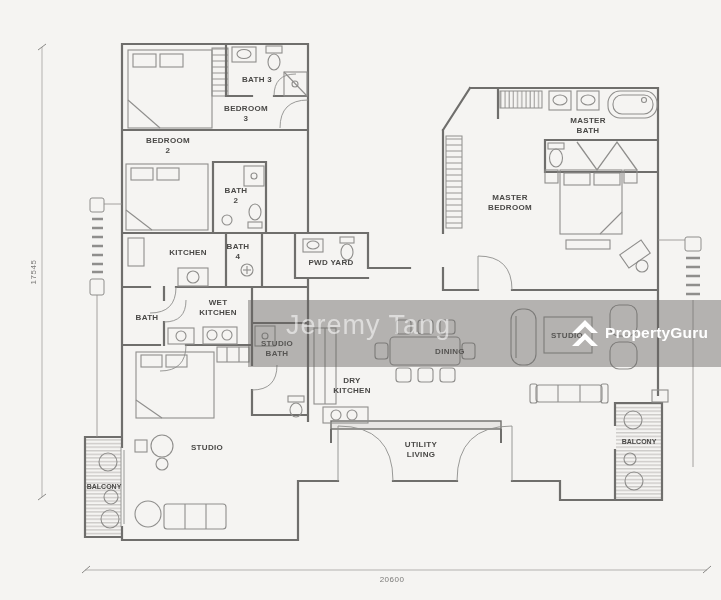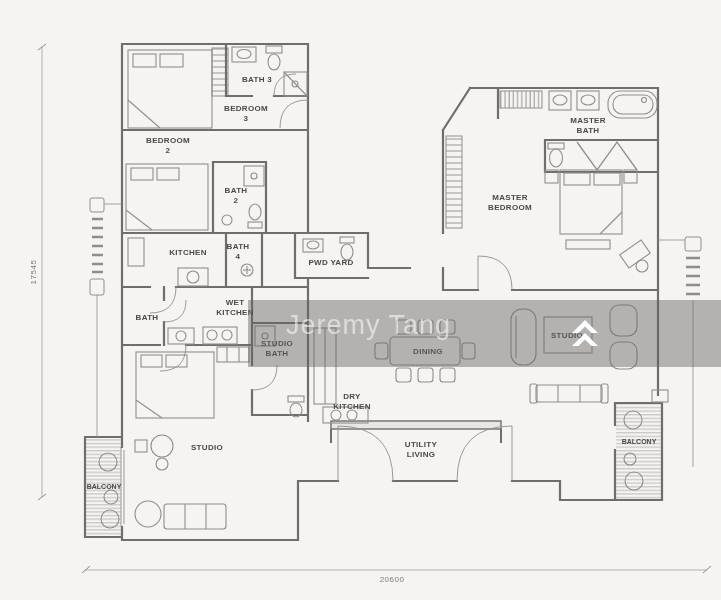--- a/index.html
+++ b/index.html
@@ -312,40 +312,40 @@
     <div class="rl" style="left:238px;top:252px">
         <span>BATH</span>
         <span>4</span>
       </div>
     <div class="rl" style="left:331px;top:263px">
         <span>PWD YARD</span>
       </div>
     <div class="rl" style="left:147px;top:318px">
         <span>BATH</span>
       </div>
-    <div class="rl" style="left:235px;top:308px">
+    <div class="rl" style="left:218px;top:308px">
         <span>WET</span>
         <span>KITCHEN</span>
       </div>
     <div class="rl" style="left:277px;top:349px">
         <span>STUDIO</span>
         <span>BATH</span>
       </div>
     <div class="rl" style="left:588px;top:126px">
         <span>MASTER</span>
         <span>BATH</span>
       </div>
     <div class="rl" style="left:510px;top:203px">
         <span>MASTER</span>
         <span>BEDROOM</span>
       </div>
-    <div class="rl" style="left:428px;top:352px">
+    <div class="rl" style="left:450px;top:352px">
         <span>DINING</span>
       </div>
-    <div class="rl" style="left:352px;top:402px">
+    <div class="rl" style="left:352px;top:386px">
         <span>DRY</span>
         <span>KITCHEN</span>
       </div>
     <div class="rl" style="left:567px;top:336px">
         <span>STUDIO</span>
       </div>
     <div class="rl" style="left:207px;top:448px">
         <span>STUDIO</span>
       </div>
     <div class="rl small" style="left:104px;top:487px">
@@ -363,16 +363,17 @@
   <div class="dim" style="left:33px;top:272px;transform:translate(-50%,-50%) rotate(-90deg)">17545</div>
   <div class="dim" style="left:392px;top:579px">20600</div>
 
   <div class="wm-band">
     <span class="wm-agent">Jeremy Tang</span>
     <div class="pg-logo">
       <svg width="30" height="34" viewBox="0 0 30 34">
         <path d="M2,17 L15,4 L28,17 L21.5,17 L15,10.5 L8.5,17 Z" fill="#ffffff"></path>
         <path d="M2,30 L15,17 L28,30 L21.5,30 L15,23.5 L8.5,30 Z" fill="#ffffff"></path>
       </svg>
+      <span class="pg-text">PropertyGuru</span>
     </div>
   </div>
 
 </div>
 
 </body></html>

